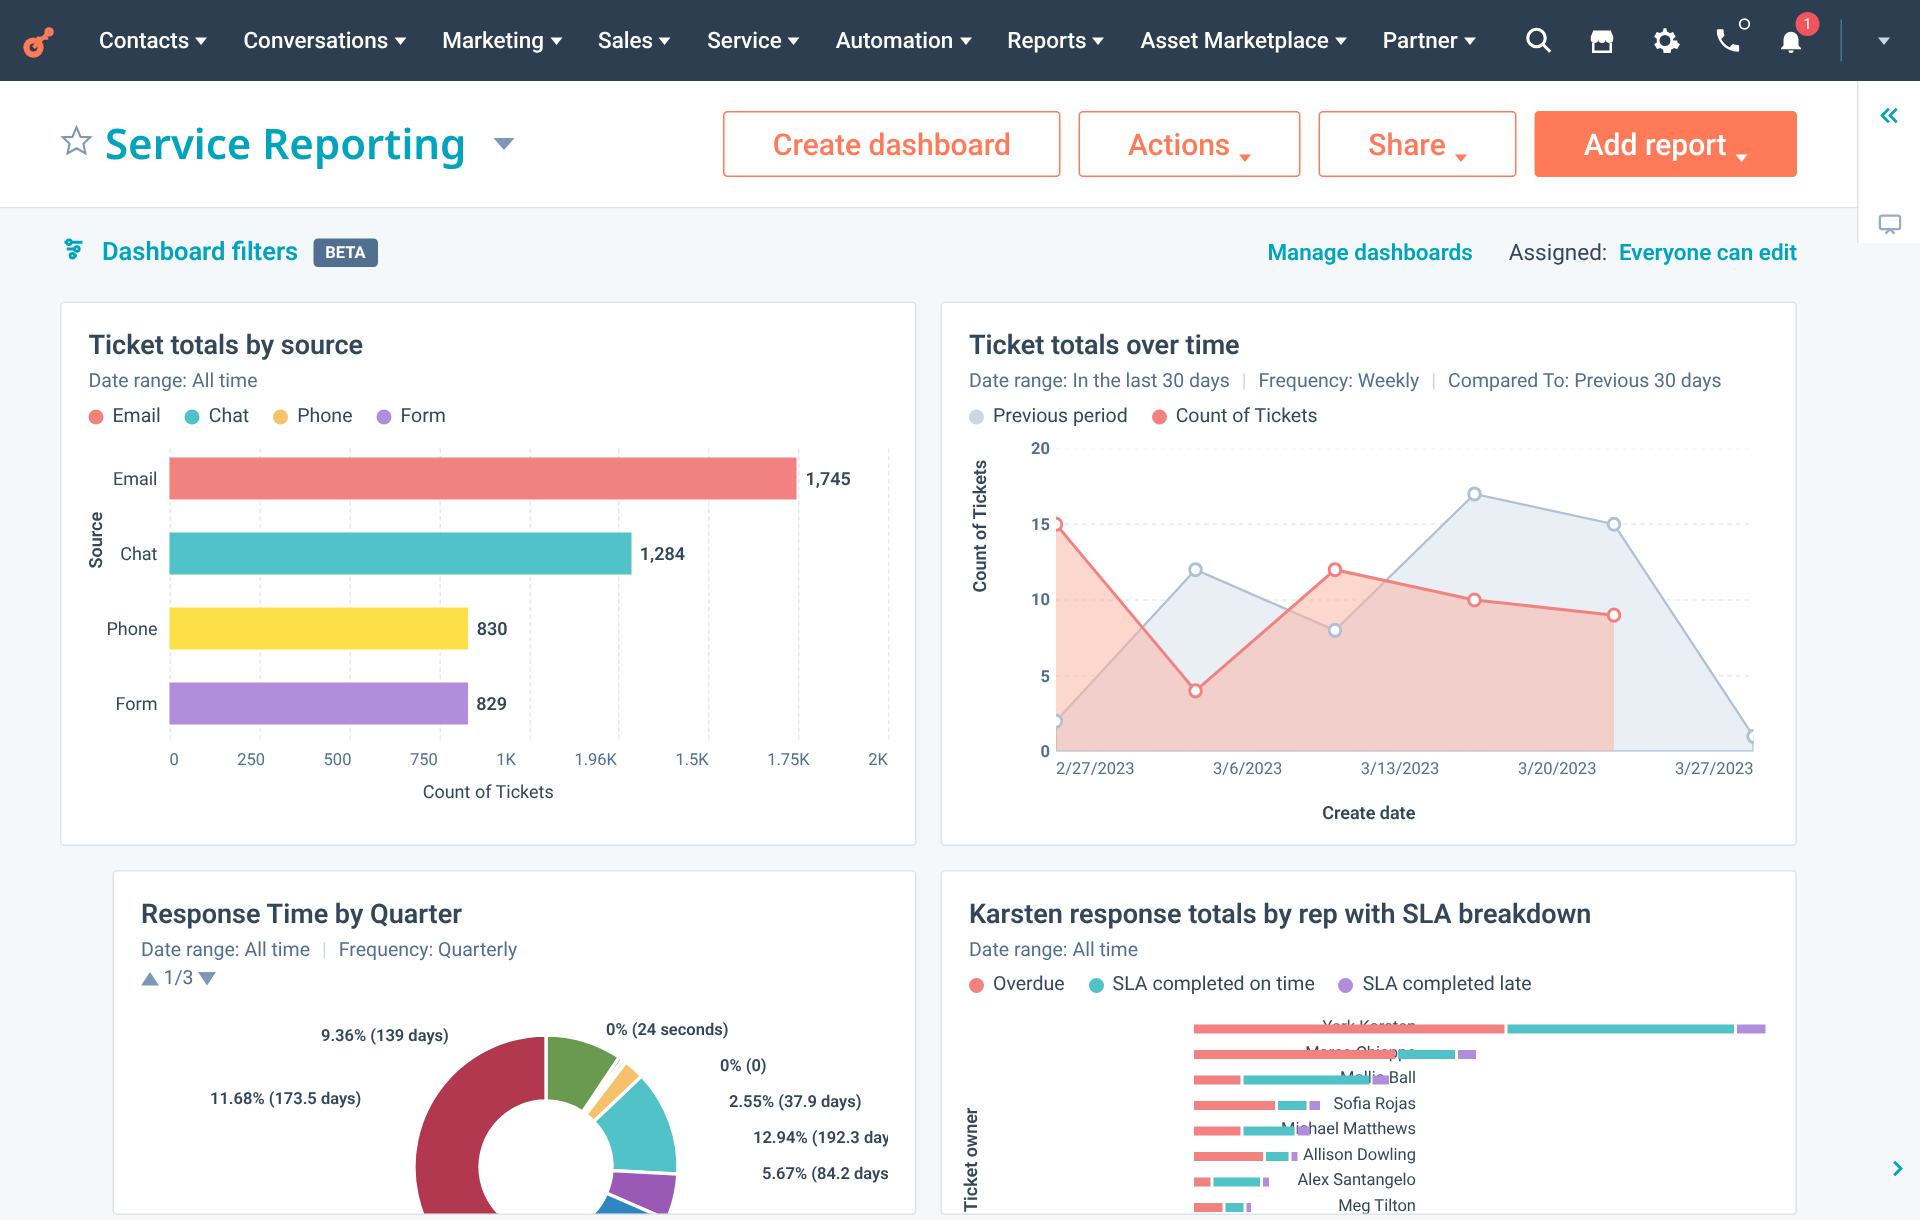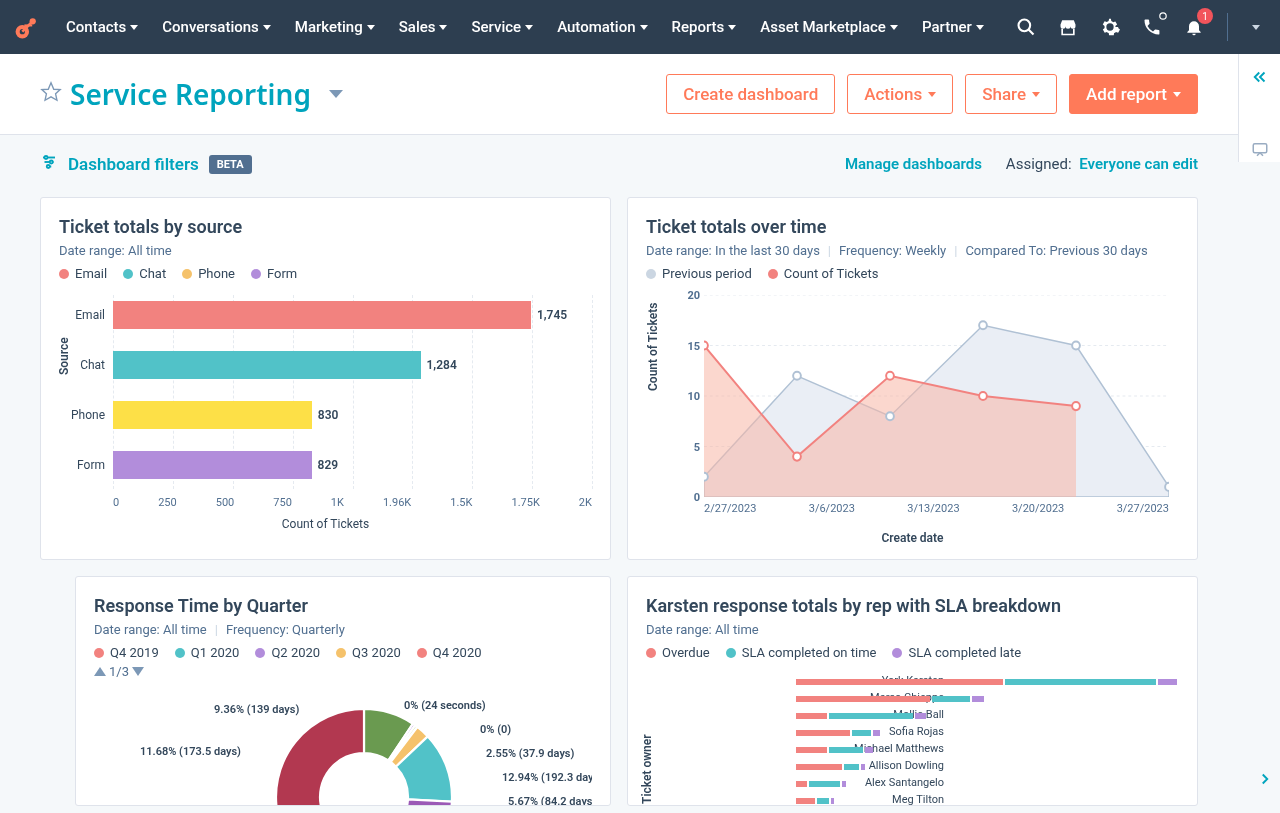--- a/index.html
+++ b/index.html
@@ -17,21 +17,21 @@
   .account-caret { width: 24px; display:flex; justify-content:center; color:#cbd6e2; cursor:pointer; }
   .caret-down-sm { width:0; height:0; border-left:4px solid transparent; border-right:4px solid transparent; border-top:5px solid currentColor; }
 
   
   .page-header { display:flex; align-items:center; padding: 20px 40px; background:#fff; border-bottom:1px solid #dfe3eb; }
   .star-icon { margin-right:8px; color:#9aa3af; cursor:pointer; }
   .page-title { color:#33475b; font-size:28px; font-weight:600; font-family: system-ui; }
   .page-title-wrap { display:flex; align-items:center; gap:18px; cursor:pointer; }
   .page-caret { width:0; height:0; border-left:7px solid transparent; border-right:7px solid transparent; border-top:8px solid #7c98b6; }
   .header-actions { margin-left:auto; display:flex; gap:12px; }
-  .btn { padding: 9px 16px; border-radius:3px; font-size:17px; font-weight:500; cursor:pointer; display:flex; align-items:center; gap:6px; }
+  .btn { padding: 9px 32px; border-radius:3px; font-size:20px; font-weight:500; cursor:pointer; display:flex; align-items:flex-end; gap:6px; }
   .btn-outline { background:#fff; color:#ff7a59; border:1px solid #ff7a59; }
   .btn-primary { background:#ff7a59; color:#fff; border:1px solid #ff7a59; }
   .btn-caret { width:0; height:0; border-left:4px solid transparent; border-right:4px solid transparent; border-top:5px solid currentColor; }
 
   
   .right-rail { position:absolute; top:54px; right:0; width:42px; background:#fff; border-left:1px solid #dfe3eb; display:flex; flex-direction:column; align-items:center; gap:20px; padding-top:14px; }
   .rail-icon { color:#00a4bd; cursor:pointer; }
 
   
   .filter-bar { display:flex; align-items:center; padding: 18px 40px 10px 40px; }
@@ -424,42 +424,20 @@
     </div>
   </div>
 
   <div class="card" style="height:230px;margin-left:35px;">
     <div class="card-title">Response Time by Quarter</div>
     <div class="card-meta">
       <span>Date range: All time</span>
         <span class="sep">|</span>
       <span>Frequency: Quarterly</span>
     </div>
-    <div class="legend" id="legend-2">
-        <div class="legend-item">
-          <span class="dot" style="background:#f2827f"></span>
-          <span>Q4 2019</span>
-        </div>
-        <div class="legend-item">
-          <span class="dot" style="background:#51c2c8"></span>
-          <span>Q1 2020</span>
-        </div>
-        <div class="legend-item">
-          <span class="dot" style="background:#b28ddb"></span>
-          <span>Q2 2020</span>
-        </div>
-        <div class="legend-item">
-          <span class="dot" style="background:#f5c26b"></span>
-          <span>Q3 2020</span>
-        </div>
-        <div class="legend-item">
-          <span class="dot" style="background:#f2827f"></span>
-          <span>Q4 2020</span>
-        </div>
-      </div>
     <div class="pager-row">
       <span class="tri-up"></span>
       <span>1/3</span>
       <span class="tri-down"></span>
     </div>
     <div class="chart-area pie-chart">
       <svg id="pie-svg" width="220" height="220" viewBox="0 0 200 200" style="position:absolute;left:160px;top:-6px;">
           <path d="M 100 20 A 80 80 0 0 1 144.38290757930378 33.44057155588716 L 122.19145378965189 66.72028577794359 A 40 40 0 0 0 100 60 Z" fill="#6a9a50" stroke="#fff" stroke-width="2"></path>
           <path d="M 144.38290757930378 33.44057155588716 A 80 80 0 0 1 146.45168946485603 34.86751543307608 L 123.22584473242802 67.43375771653804 A 40 40 0 0 0 122.19145378965189 66.72028577794359 Z" fill="#b28ddb" stroke="#fff" stroke-width="2"></path>
           <path d="M 146.45168946485603 34.86751543307608 A 80 80 0 0 1 148.4746291410869 36.3587372089924 L 124.23731457054345 68.1793686044962 A 40 40 0 0 0 123.22584473242802 67.43375771653804 Z" fill="#cfe2b0" stroke="#fff" stroke-width="2"></path>

